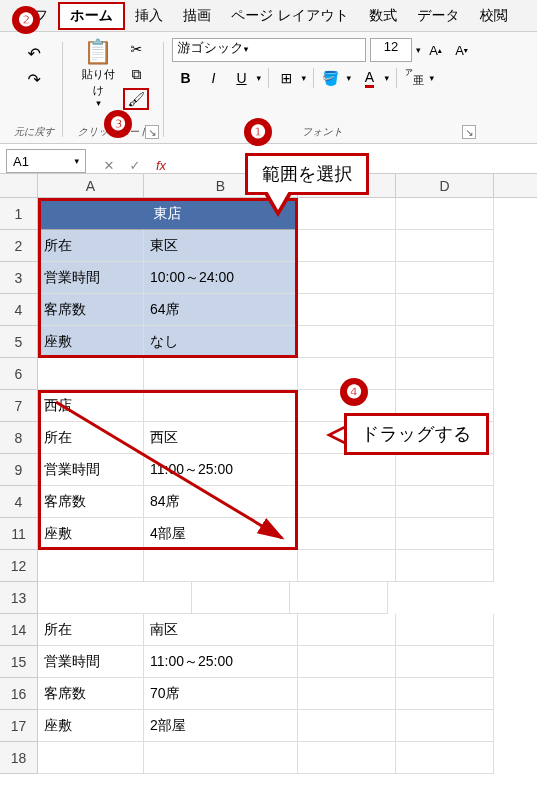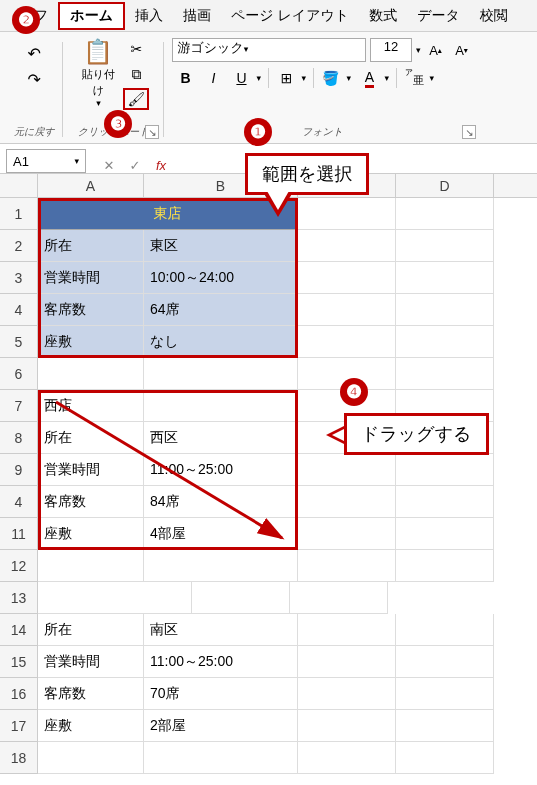--- a/index.html
+++ b/index.html
@@ -50,21 +50,21 @@
 .corner { width: 38px; border-right: 1px solid #ccc; background: #f5f5f5; }
 .colh { border-right: 1px solid #ccc; display: flex; align-items: center; justify-content: center; font-size: 14px; color: #444; }
 .colA { width: 106px; } .colB { width: 154px; } .colC { width: 98px; } .colD { width: 98px; }
 
 .row { display: flex; height: 32px; }
 .rowh { width: 38px; border-right: 1px solid #ccc; border-bottom: 1px solid #ccc; background: #f5f5f5; display: flex; align-items: center; justify-content: center; font-size: 14px; color: #444; }
 .cell { border-right: 1px solid #ddd; border-bottom: 1px solid #ddd; padding: 0 6px; display: flex; align-items: center; font-size: 14px; background: #fff; }
 
 
 .sel { background: #c8d4e8 !important; }
-.hdr-cell { background: #4a6ea8 !important; color: #fde047; justify-content: center; border-bottom: 1px solid #aaa; }
+.hdr-cell { background: #4a6ea8 !important; color: #ffffff; justify-content: center; border-bottom: 1px solid #aaa; }
 .hdr-cell.sel { background: #4a6ea8 !important; }
 .sel-overlay-1 { position: absolute; border: 3px solid #c00000; left: 38px; top: 24px; width: 260px; height: 160px; pointer-events: none; }
 .sel-overlay-2 { position: absolute; border: 3px solid #c00000; left: 38px; top: 216px; width: 260px; height: 160px; pointer-events: none; }
 
 
 .callout { position: absolute; background: #fff; border: 3px solid #c00000; padding: 6px 14px; font-size: 18px; z-index: 20; }
 .callout-1 { left: 245px; top: 153px; }
 .callout-2 { left: 344px; top: 413px; }
 .callout-tail { position: absolute; width: 0; height: 0; z-index: 19; }
 .tail-1 { left: 263px; top: 192px; border-left: 15px solid transparent; border-right: 15px solid transparent; border-top: 25px solid #c00000; }

